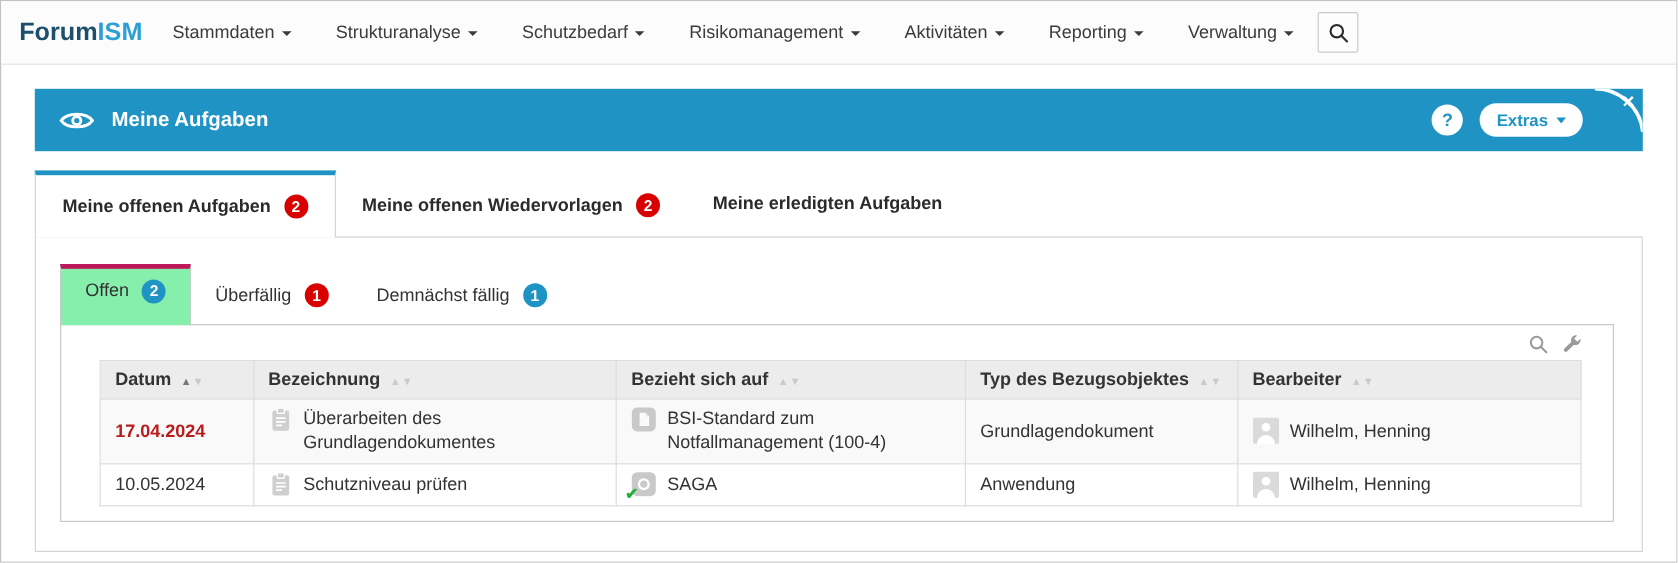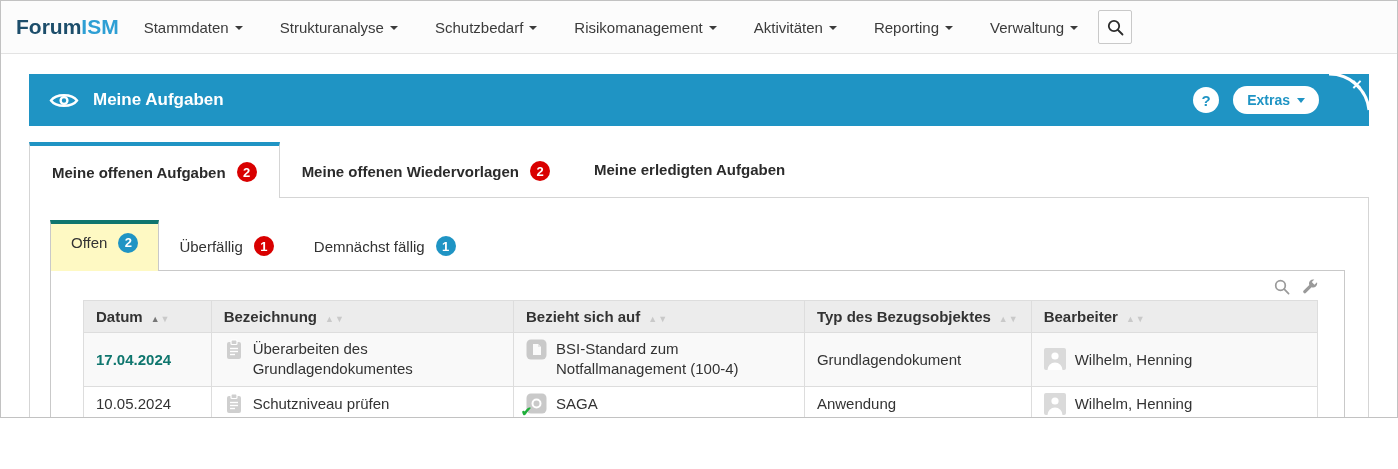--- a/index.html
+++ b/index.html
@@ -1,18 +1,18 @@
 <!DOCTYPE html>
 <html lang="de"><head>
 <meta charset="utf-8">
 <style>
   * { box-sizing: border-box; margin: 0; padding: 0; }
   html,body { background:#fff; }
   body { font-family: "Liberation Sans", sans-serif; }
-  .page { width:1398px; height:418px; border:1px solid #c2c2c2; background:#fff; overflow:hidden; }
+  .page { width:1398px; height:469px; border:1px solid #c2c2c2; background:#fff; overflow:hidden; }
 
   
   .topnav { height:53px; background:#fcfcfc; border-bottom:1px solid #e3e3e3;
             display:flex; align-items:center; padding:0 15px; }
   .logo { font-size:21px; font-weight:700; margin-right:25px; cursor:pointer; white-space:nowrap; }
   .logo-a { color:#1d4e6b; } .logo-b { color:#2e9fd4; }
   .menu { display:flex; gap:37px; }
   .menu-item { display:flex; align-items:center; gap:6px; font-size:15px; color:#3b3b3b; cursor:pointer; white-space:nowrap; }
   .caret { width:0; height:0; border-left:4px solid transparent; border-right:4px solid transparent;
            border-top:4px solid #3b3b3b; margin-top:2px; }
@@ -47,36 +47,36 @@
   .badge { min-width:20px; height:20px; border-radius:10px; padding:0 5px; color:#fff; font-size:13px;
            font-weight:700; display:inline-flex; align-items:center; justify-content:center; }
   .badge.red { background:#d90000; } .badge.blue { background:#1f94c4; }
 
   
   .content-panel { margin:0 28px; border:1px solid #d5d5d5; height:263px; padding:22px 23px 0 20px; background:#fff; }
 
   .subtabs { display:flex; align-items:stretch; position:relative; z-index:2; }
   .subtab { padding:16px 20px 14px; font-size:15px; color:#333; display:flex; gap:11px; align-items:center;
             cursor:pointer; white-space:nowrap; }
-  .subtab.active { background:#fef9c3; border:1px solid #c9c9c9; border-bottom:none; border-top:4px solid #0f766e;
+  .subtab.active { background:#86efac; border:1px solid #c9c9c9; border-bottom:none; border-top:4px solid #be185d;
                    padding-top:4px; margin-bottom:-1px; }
 
   .subpanel { border:1px solid #c9c9c9; padding:5px 26px 0 32px; height:165px; background:#fff; }
   .tools { display:flex; justify-content:flex-end; align-items:center; gap:12px; padding:3px 0 5px; }
   .tool { color:#9a9a9a; cursor:pointer; display:inline-flex; }
 
   
   table { border-collapse:collapse; font-size:15px; color:#333; table-layout:fixed; }
   th, td { border:1px solid #ddd; text-align:left; vertical-align:middle; }
   thead th { background:#ececec; font-weight:700; padding:7px 12px; white-space:nowrap; }
   td { padding:6px 12px; }
   tr.row-odd { background:#f9f9f9; }
   .sort { margin-left:8px; font-size:9px; letter-spacing:1px; }
   .s-act { color:#777; } .s-dim { color:#c9c9c9; }
-  .date-red { color:#0f766e; font-weight:700; }
+  .date-red { color:#b91c1c; font-weight:700; }
   .cell-ic { display:flex; align-items:flex-start; gap:9px; }
   .wrap-md { max-width:205px; display:inline-block; line-height:1.35; }
   .ic-rel { position:relative; flex:none; }
   .check-ov { position:absolute; left:-5px; bottom:-5px; color:#1faf3a; font-size:13px; font-weight:700; }
 
   svg { display:block; }
 </style>
 </head>
 <body>
 

